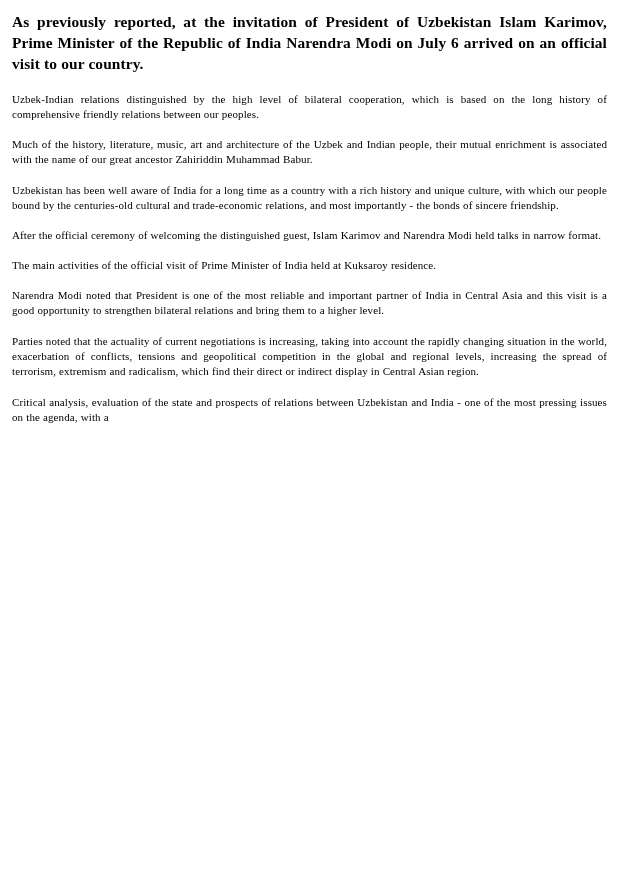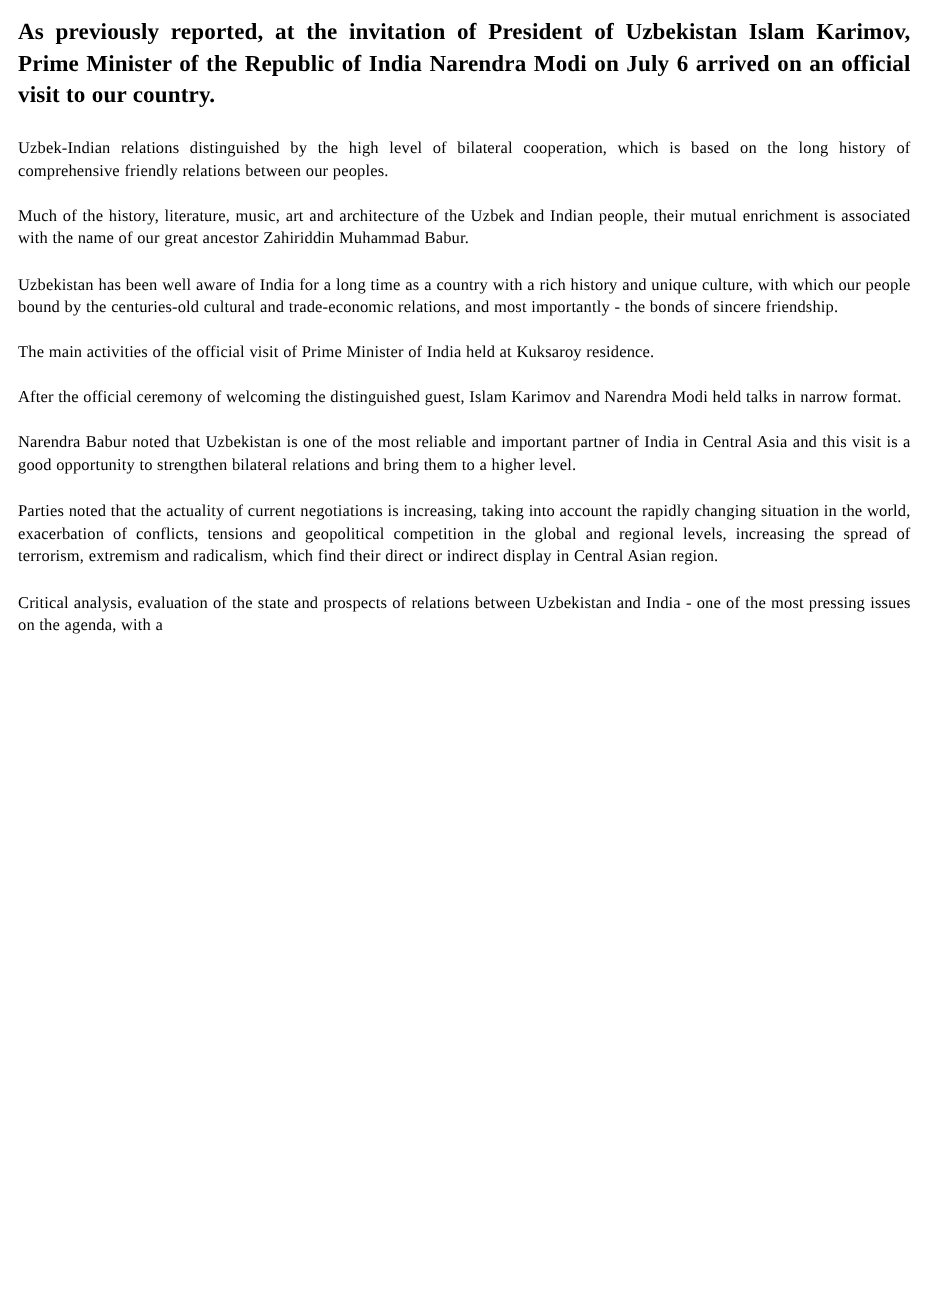--- a/index.html
+++ b/index.html
@@ -41,18 +41,18 @@
   }
 </style>
 </head>
 <body>
 
 <div class="page">
   <p class="para lead">As previously reported, at the invitation of President of Uzbekistan Islam Karimov, Prime Minister of the Republic of India Narendra Modi on July 6 arrived on an official visit to our country.</p>
   <p class="para">Uzbek-Indian relations distinguished by the high level of bilateral cooperation, which is based on the long history of comprehensive friendly relations between our peoples.</p>
   <p class="para">Much of the history, literature, music, art and architecture of the Uzbek and Indian people, their mutual enrichment is associated with the name of our great ancestor Zahiriddin Muhammad Babur.</p>
   <p class="para">Uzbekistan has been well aware of India for a long time as a country with a rich history and unique culture, with which our people bound by the centuries-old cultural and trade-economic relations, and most importantly - the bonds of sincere friendship.</p>
+  <p class="para">After the official ceremony of welcoming the distinguished guest, Islam Karimov and Narendra Modi held talks in narrow format.</p>
   <p class="para">The main activities of the official visit of Prime Minister of India held at Kuksaroy residence.</p>
-  <p class="para">After the official ceremony of welcoming the distinguished guest, Islam Karimov and Narendra Modi held talks in narrow format.</p>
-  <p class="para">Narendra Babur noted that Uzbekistan is one of the most reliable and important partner of India in Central Asia and this visit is a good opportunity to strengthen bilateral relations and bring them to a higher level.</p>
+  <p class="para">Narendra Modi noted that President is one of the most reliable and important partner of India in Central Asia and this visit is a good opportunity to strengthen bilateral relations and bring them to a higher level.</p>
   <p class="para">Parties noted that the actuality of current negotiations is increasing, taking into account the rapidly changing situation in the world, exacerbation of conflicts, tensions and geopolitical competition in the global and regional levels, increasing the spread of terrorism, extremism and radicalism, which find their direct or indirect display in Central Asian region.</p>
   <p class="para">Critical analysis, evaluation of the state and prospects of relations between Uzbekistan and India - one of the most pressing issues on the agenda, with a</p>
 </div>
 
 </body></html>

